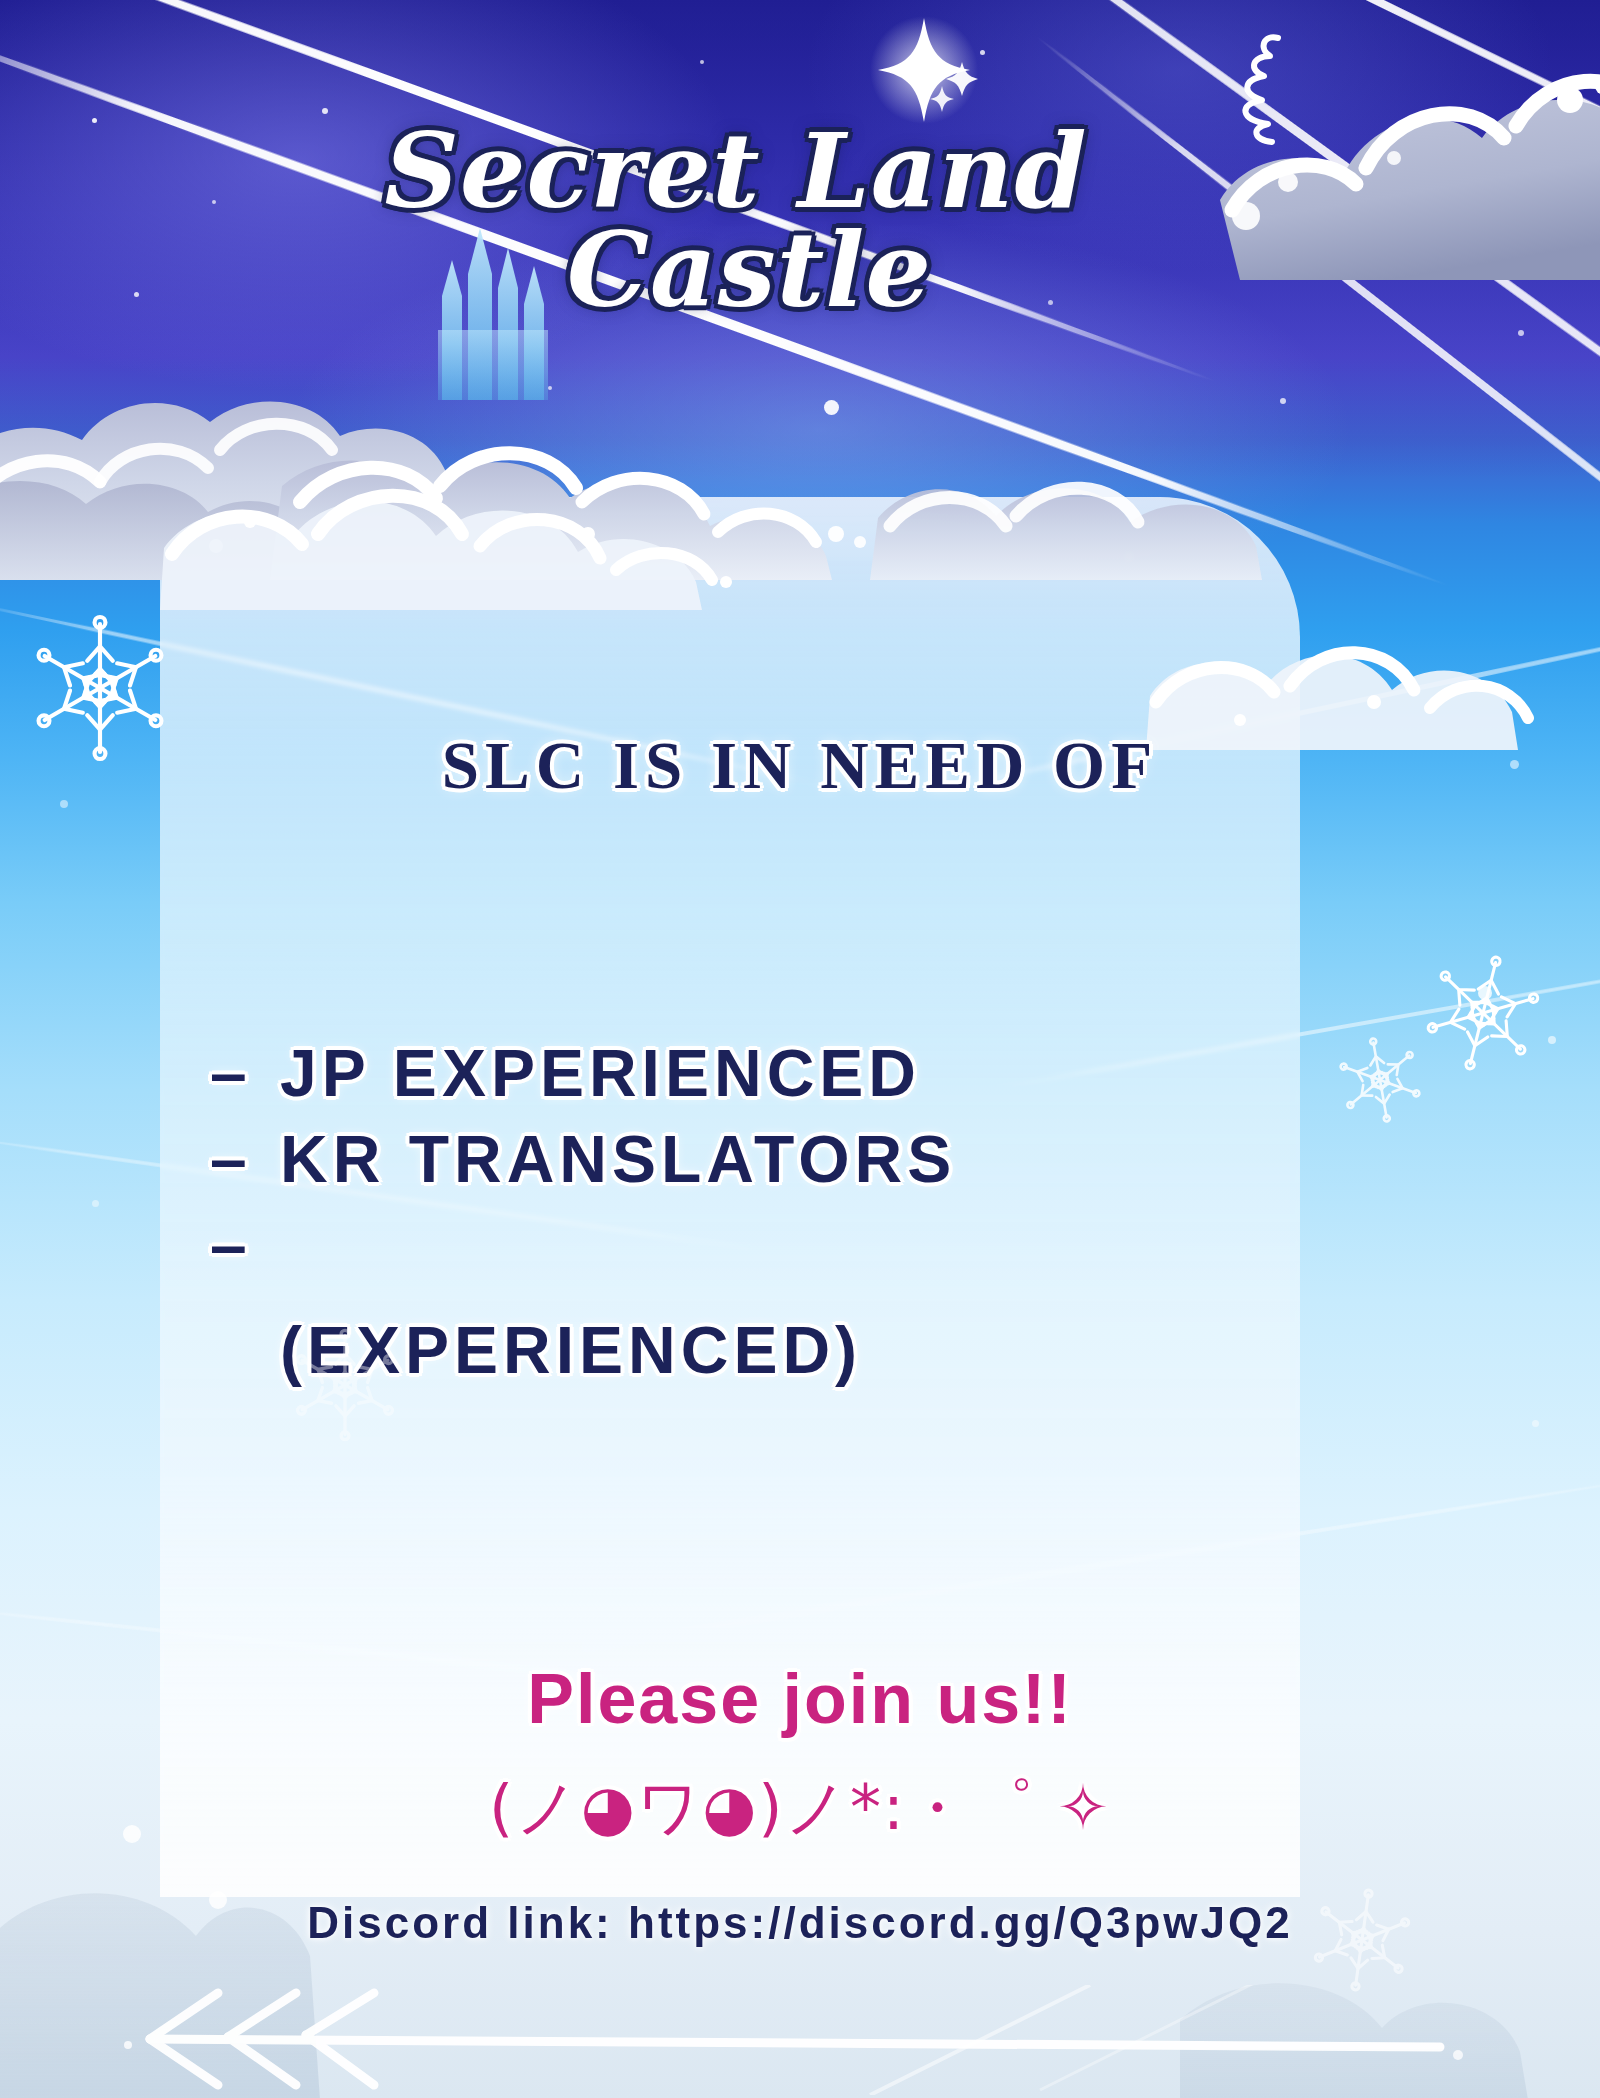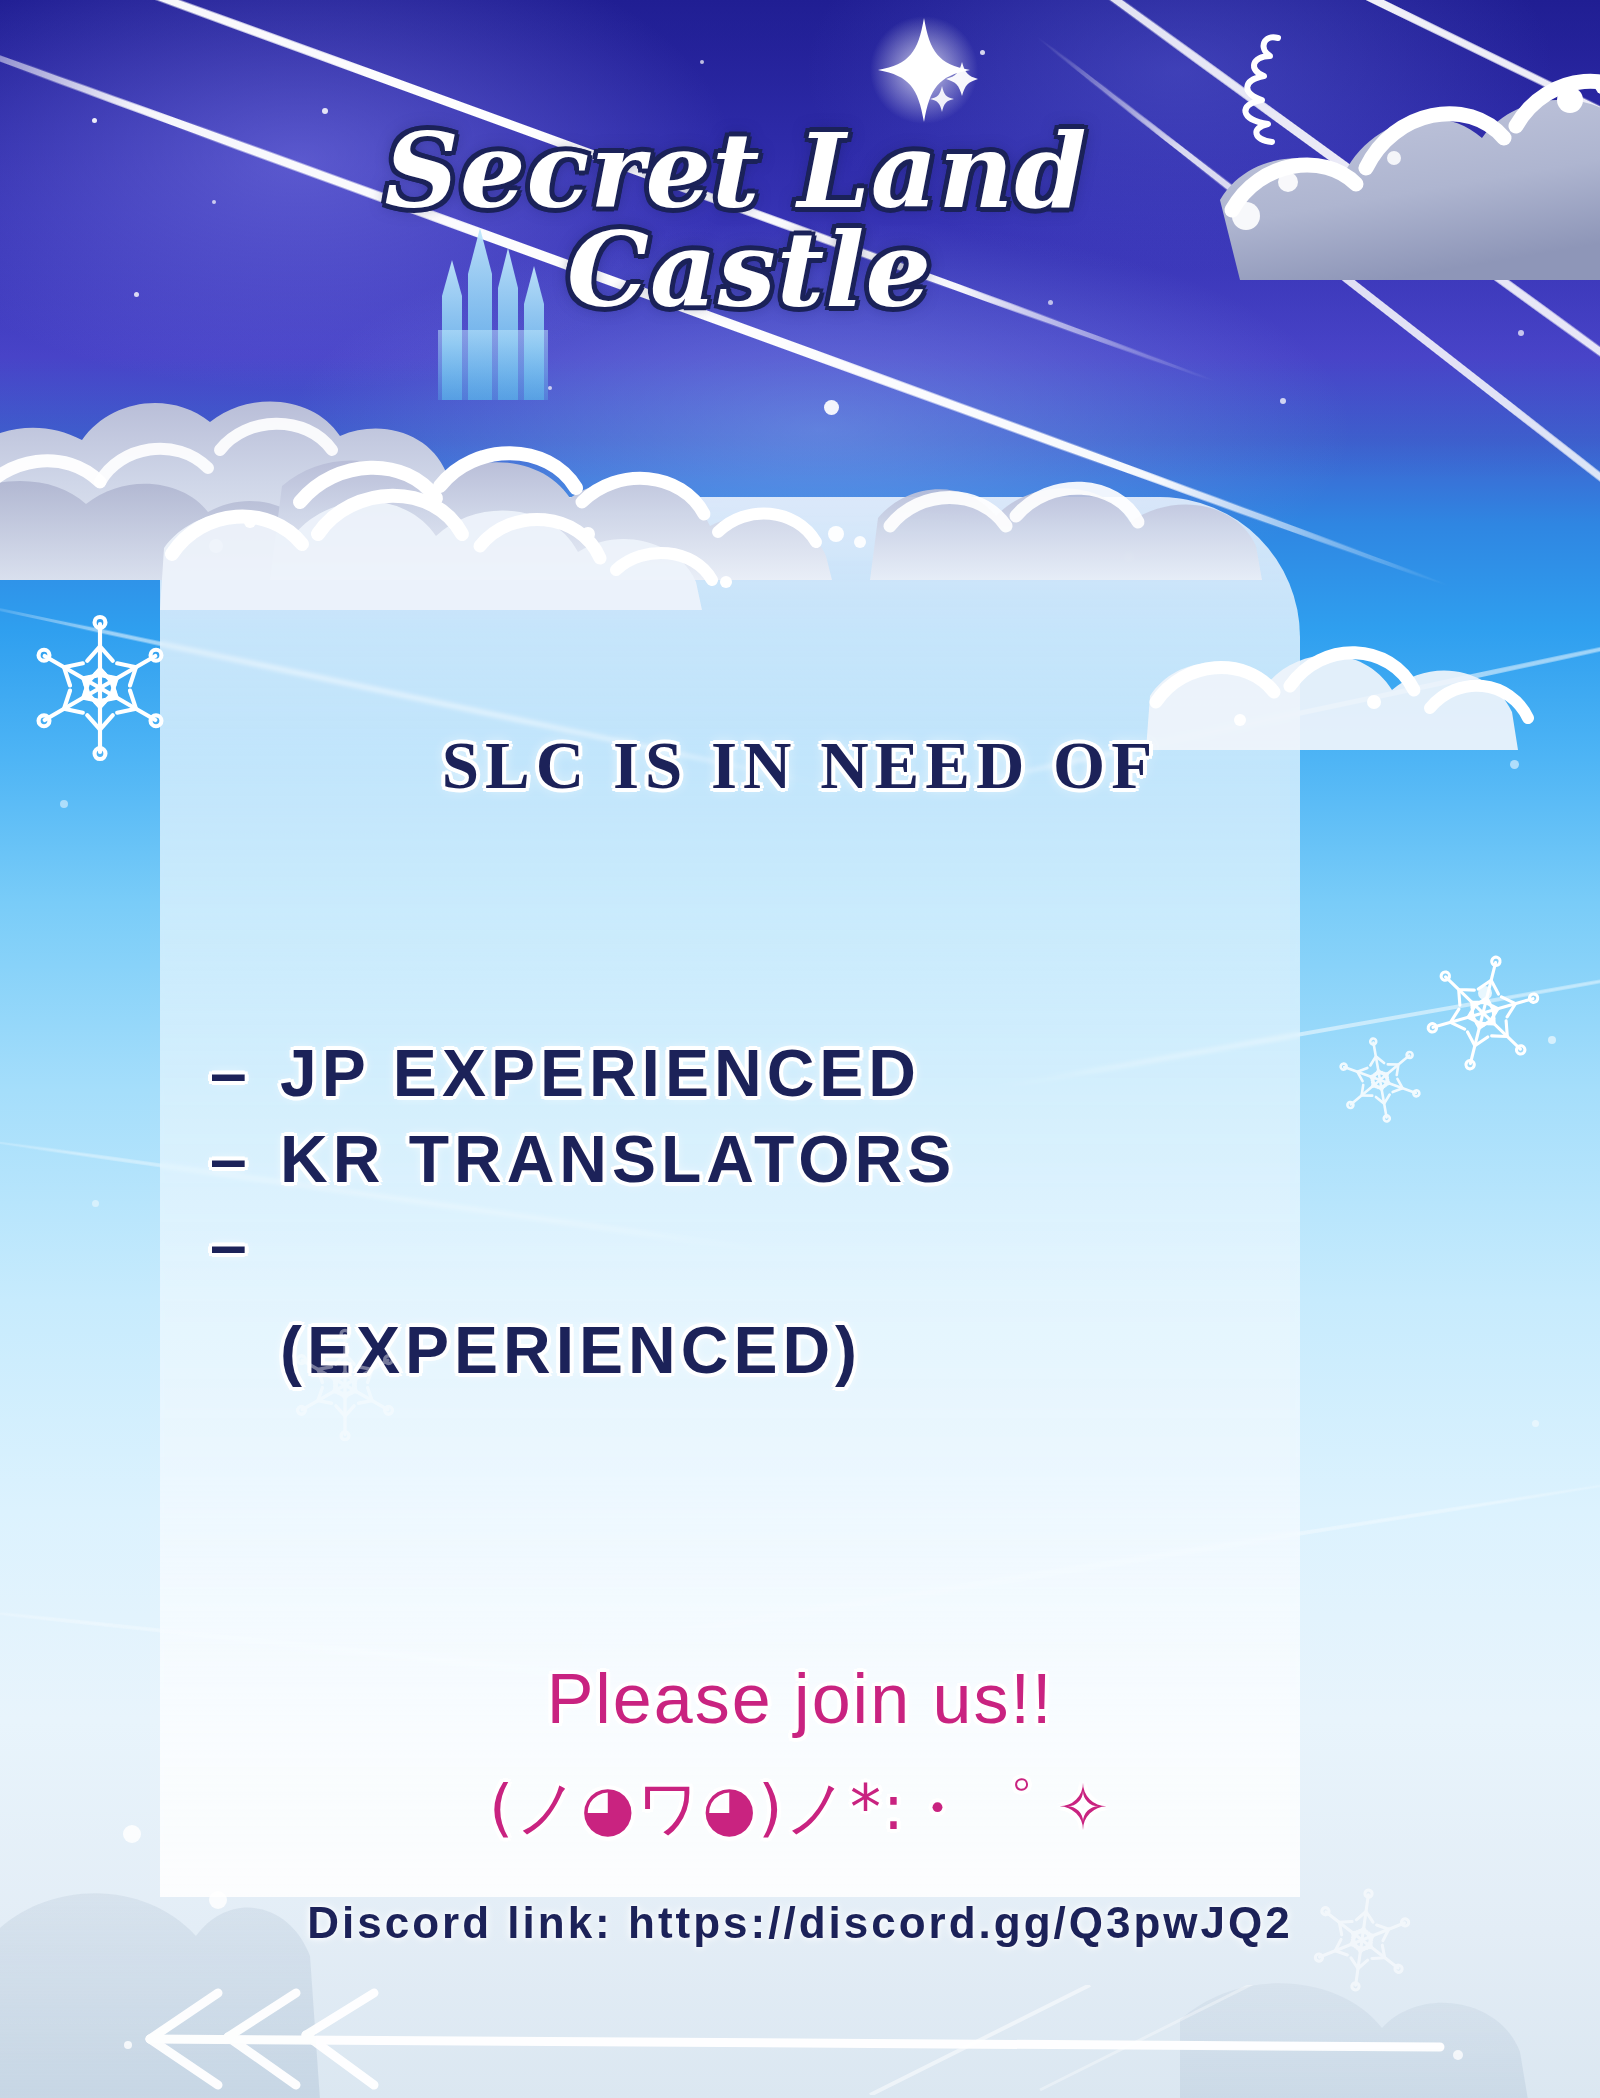--- a/index.html
+++ b/index.html
@@ -149,21 +149,21 @@
       -3px -3px 0 #fff, 3px -3px 0 #fff, -3px 3px 0 #fff, 3px 3px 0 #fff,
       -4px 0 0 #fff, 4px 0 0 #fff, 0 -4px 0 #fff, 0 4px 0 #fff,
       0 0 12px rgba(255,255,255,.9);
     margin-top: 29px;
   }
 
   .join-line {
     position:absolute; left:0; top:1659px; width:1600px;
     text-align:center;
     font-family:"Liberation Sans Narrow","Liberation Sans", sans-serif;
-    font-weight:400;
+    font-weight:700;
     font-size:70px;
     letter-spacing:2px;
     color:#c92380;
     text-shadow:
       -3px -3px 0 #fff, 3px -3px 0 #fff, -3px 3px 0 #fff, 3px 3px 0 #fff,
       -4px 0 0 #fff, 4px 0 0 #fff, 0 -4px 0 #fff, 0 4px 0 #fff,
       0 0 14px rgba(255,255,255,.95);
   }
   .kaomoji-line {
     position:absolute; left:0; top:1766px; width:1600px;

